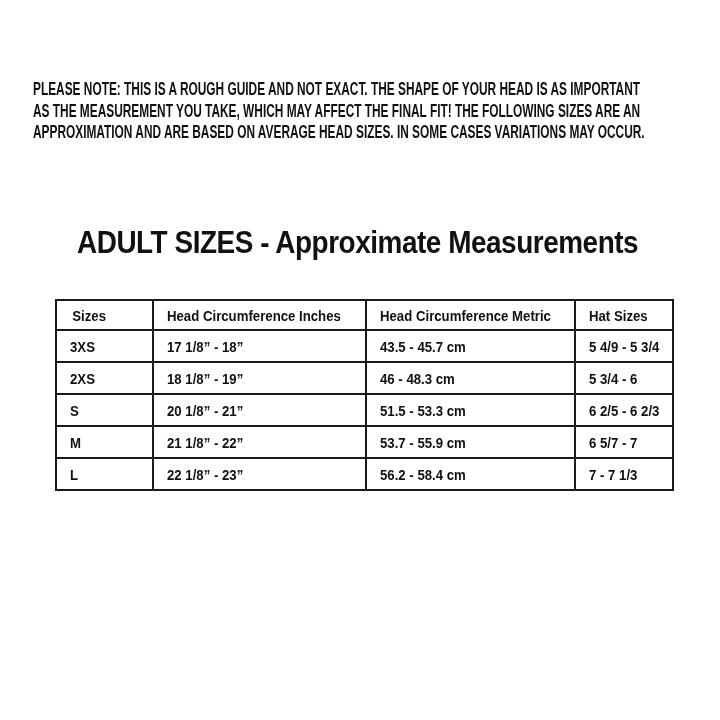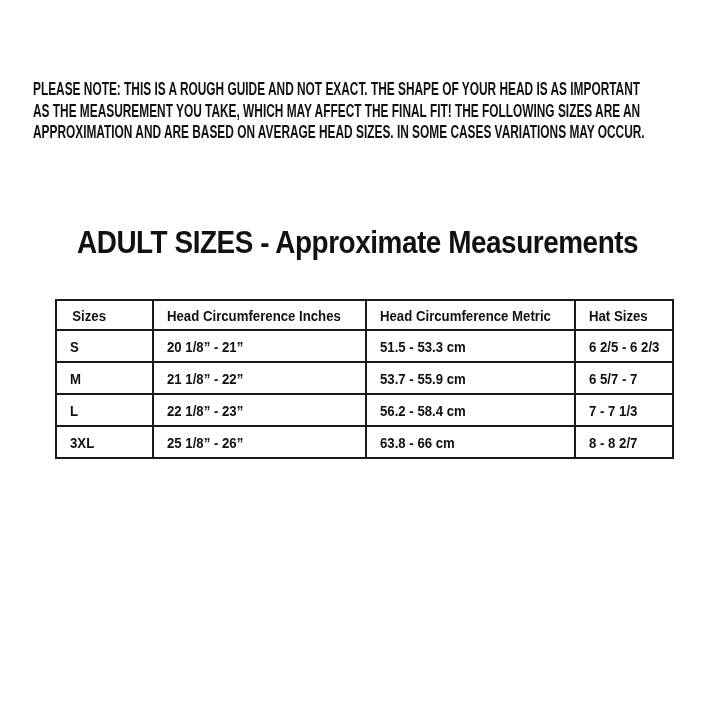--- a/index.html
+++ b/index.html
@@ -87,37 +87,43 @@
   <thead>
     <tr id="hdr-row">
         <th class="c0"><span class="ct">Sizes</span></th>
         <th class="c1"><span class="ct">Head Circumference Inches</span></th>
         <th class="c2"><span class="ct">Head Circumference Metric</span></th>
         <th class="c3"><span class="ct">Hat Sizes</span></th>
       </tr>
   </thead>
   <tbody id="table-body">
       <tr>
+        <td class="c0"><span class="ct">3XS</span></td>
+        <td class="c1"><span class="ct">17 1/8” - 18”</span></td>
+        <td class="c2"><span class="ct">43.5 - 45.7 cm</span></td>
+        <td class="c3"><span class="ct">5 4/9 - 5 3/4</span></td>
+      </tr>
+      <tr>
+        <td class="c0"><span class="ct">2XS</span></td>
+        <td class="c1"><span class="ct">18 1/8” - 19”</span></td>
+        <td class="c2"><span class="ct">46 - 48.3 cm</span></td>
+        <td class="c3"><span class="ct">5 3/4 - 6</span></td>
+      </tr>
+      <tr>
         <td class="c0"><span class="ct">S</span></td>
         <td class="c1"><span class="ct">20 1/8” - 21”</span></td>
         <td class="c2"><span class="ct">51.5 - 53.3 cm</span></td>
         <td class="c3"><span class="ct">6 2/5 - 6 2/3</span></td>
       </tr>
       <tr>
         <td class="c0"><span class="ct">M</span></td>
         <td class="c1"><span class="ct">21 1/8” - 22”</span></td>
         <td class="c2"><span class="ct">53.7 - 55.9 cm</span></td>
         <td class="c3"><span class="ct">6 5/7 - 7</span></td>
       </tr>
       <tr>
         <td class="c0"><span class="ct">L</span></td>
         <td class="c1"><span class="ct">22 1/8” - 23”</span></td>
         <td class="c2"><span class="ct">56.2 - 58.4 cm</span></td>
         <td class="c3"><span class="ct">7 - 7 1/3</span></td>
       </tr>
-      <tr>
-        <td class="c0"><span class="ct">3XL</span></td>
-        <td class="c1"><span class="ct">25 1/8” - 26”</span></td>
-        <td class="c2"><span class="ct">63.8 - 66 cm</span></td>
-        <td class="c3"><span class="ct">8 - 8 2/7</span></td>
-      </tr>
     </tbody>
 </table>
 
 </body></html>

